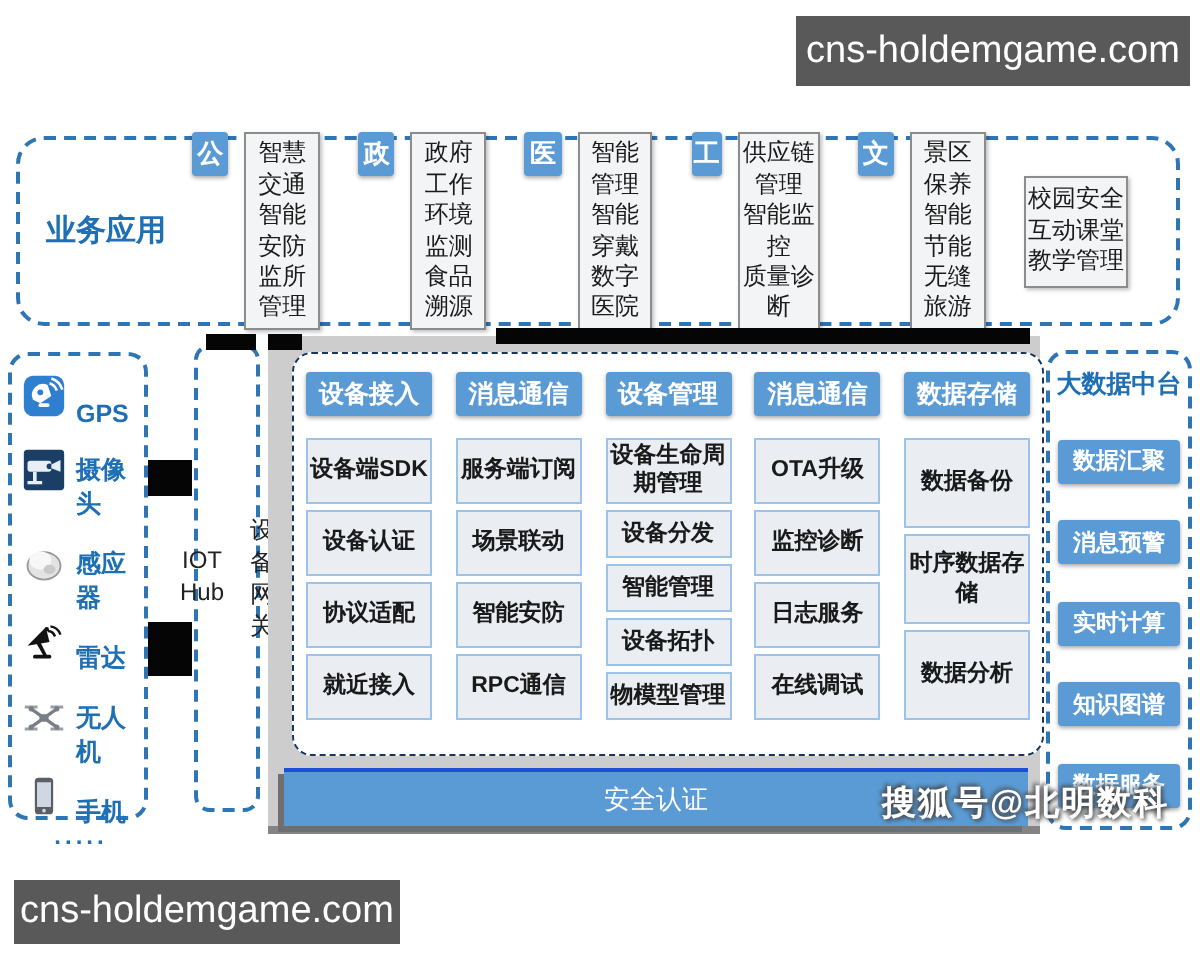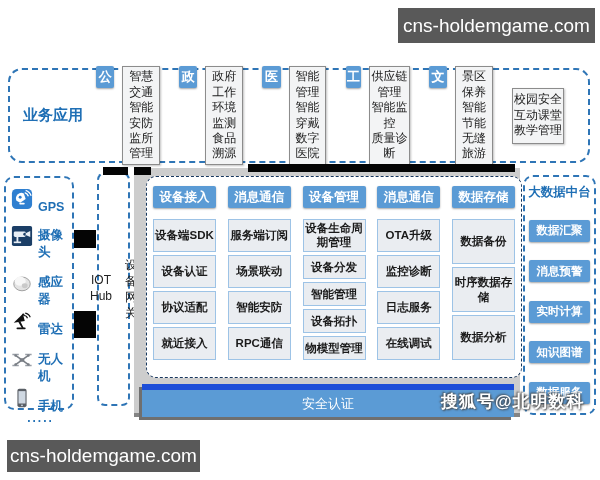--- a/index.html
+++ b/index.html
@@ -69,21 +69,21 @@
   .plat-header{width:63px;height:22px;line-height:22px;background:#5B9BD5;
                color:#fff;font-weight:bold;font-size:12.5px;text-align:center;
                border-radius:2px;box-shadow:0 1px 2px rgba(0,0,0,.35);}
   .plat-cols{display:flex;justify-content:space-between;font-weight:bold;}
   .plat-col{width:63px;height:141px;display:flex;flex-direction:column;gap:3px;}
   .plat-cell{flex:1;background:#EAEDF1;border:1px solid #9DC3E6;
              display:flex;align-items:center;justify-content:center;
              text-align:center;font-size:11.5px;line-height:1.25;color:#1a1a1a;
              padding:1px;box-sizing:border-box;}
   #security-bar{position:absolute;left:142px;top:384px;width:372px;height:27px;
-                background:#5B9BD5;border-top:6px solid #1d4ed8;color:#fff;
+                background:#5B9BD5;border-top:2px solid #1d4ed8;color:#fff;
                 font-size:13px;display:flex;align-items:center;justify-content:center;
                 box-shadow:-3px 3px 0 #6F6F6F;z-index:6;}
 
   
   #bigdata{position:absolute;left:523px;top:175px;width:73px;height:240px;
            box-sizing:border-box;border:2px dashed #2E75B6;border-radius:10px;
            background:#fff;display:flex;flex-direction:column;align-items:center;
            justify-content:space-between;padding:7px 0 9px;z-index:6;}
   .bd-title{color:#1F6FB5;font-weight:bold;font-size:12.5px;}
   .bd-btn{width:61px;height:22px;background:#5B9BD5;color:#fff;font-size:11.5px;

